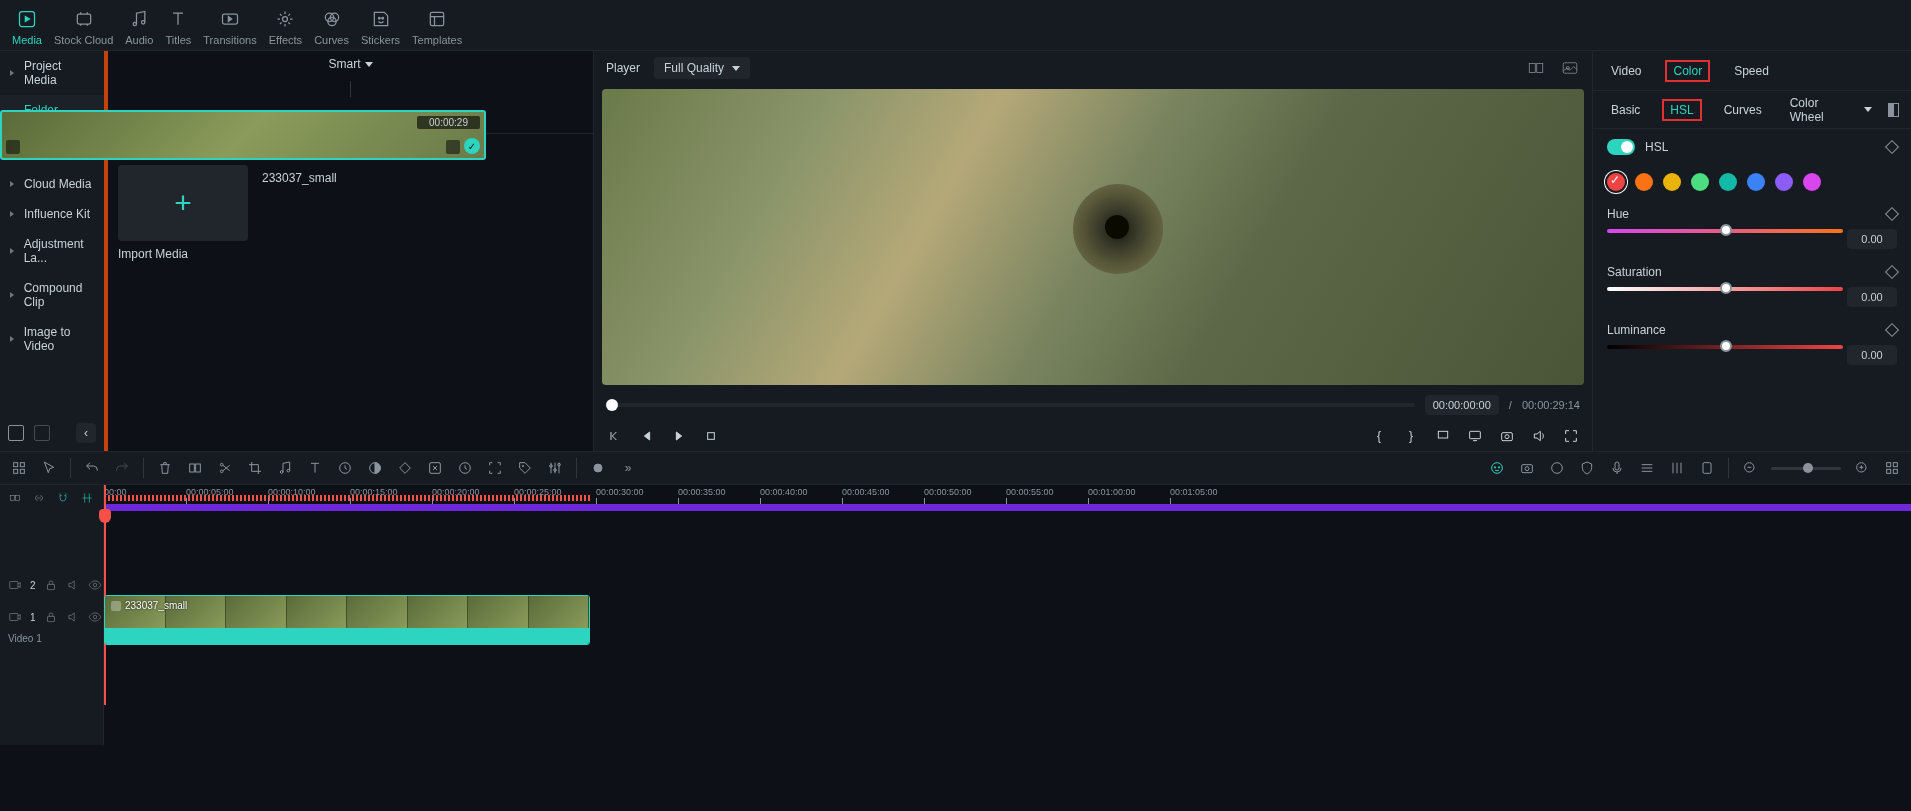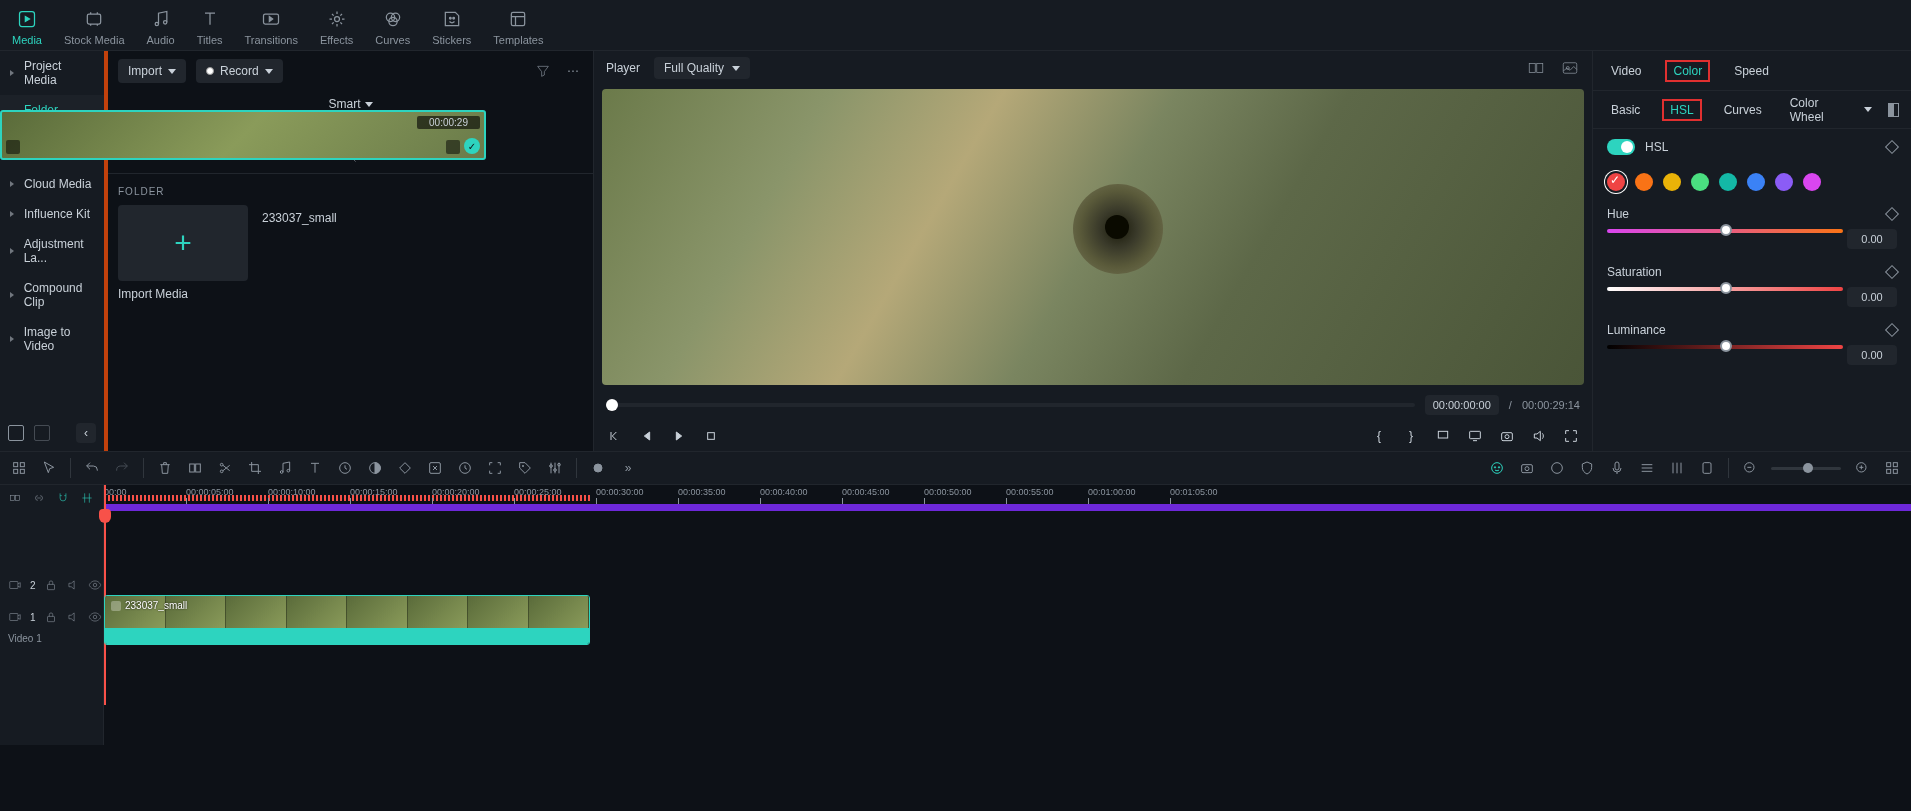--- a/index.html
+++ b/index.html
@@ -1,19 +1,19 @@
 <!DOCTYPE html>
 <html><head>
 <meta charset="utf-8">
 <style>
 * { margin: 0; padding: 0; box-sizing: border-box; font-family: -apple-system, BlinkMacSystemFont, "Segoe UI", sans-serif; }
 body { background: #0d1117; color: #c9d1d9; font-size: 12px; width: 1911px; height: 811px; overflow: hidden; }
 
 
-.top-toolbar { display: flex; align-items: flex-start; padding: 8px 12px 4px; gap: 22px; background: #161b22; border-bottom: 1px solid #21262d; }
+.top-toolbar { display: flex; align-items: flex-start; padding: 8px 12px 4px; gap: 12px; background: #161b22; border-bottom: 1px solid #21262d; }
 .tool-item { display: flex; flex-direction: column; align-items: center; gap: 4px; cursor: pointer; color: #8b949e; }
 .tool-item.active { color: #2dd4bf; }
 .tool-item .ico { width: 22px; height: 22px; display: flex; align-items: center; justify-content: center; }
 .tool-item svg { width: 20px; height: 20px; stroke: currentColor; fill: none; stroke-width: 1.5; }
 .tool-item span { font-size: 11px; }
 
 
 .main { display: flex; height: 400px; }
 
 
@@ -147,21 +147,21 @@
       </div>
     <span>Media</span>
   </div>
   <div class="tool-item">
     <div class="ico">
         <svg viewBox="0 0 24 24">
           <rect x="4" y="6" width="16" height="12" rx="2"></rect>
           <path d="M8 6V4m8 2V4M8 20v-2m8 2v-2"></path>
         </svg>
       </div>
-    <span>Stock Media</span>
+    <span>Stock Cloud</span>
   </div>
   <div class="tool-item">
     <div class="ico">
         <svg viewBox="0 0 24 24">
           <path d="M9 18V5l10-2v13"></path>
           <circle cx="7" cy="18" r="2"></circle>
           <circle cx="17" cy="16" r="2"></circle>
         </svg>
       </div>
     <span>Audio</span>
@@ -260,38 +260,20 @@
         <span>Image to Video</span>
       </div>
     <div class="sidebar-footer">
       <div class="sq"></div>
       <div class="sq" style="opacity:.4"></div>
       <div class="back">‹</div>
     </div>
   </div>
 
   <div class="media-browser">
-    <div class="mb-toolbar">
-      <div class="import-btn">
-          <span>Import</span>
-          <span class="chev-down"></span>
-        </div>
-      <div class="record-btn">
-          <div class="rec-dot"></div>
-          <span>Record</span>
-          <span class="chev-down"></span>
-        </div>
-      <div class="sp"></div>
-      <div class="icon-btn">
-          <svg viewBox="0 0 24 24" width="16" height="16" stroke="currentColor" fill="none">
-            <path d="M4 5h16l-6 8v5l-4 2v-7z"></path>
-          </svg>
-        </div>
-      <div class="icon-btn">⋯</div>
-    </div>
     <div class="search-row">
       <div class="smart">
           <span>Smart</span>
           <span class="chev-down"></span>
         </div>
       <div style="width:1px;height:16px;background:#30363d"></div>
       <div class="icon-btn">
           <svg viewBox="0 0 24 24" width="14" height="14" stroke="currentColor" fill="none">
             <circle cx="10" cy="10" r="6"></circle>
             <path d="M15 15l5 5"></path>

